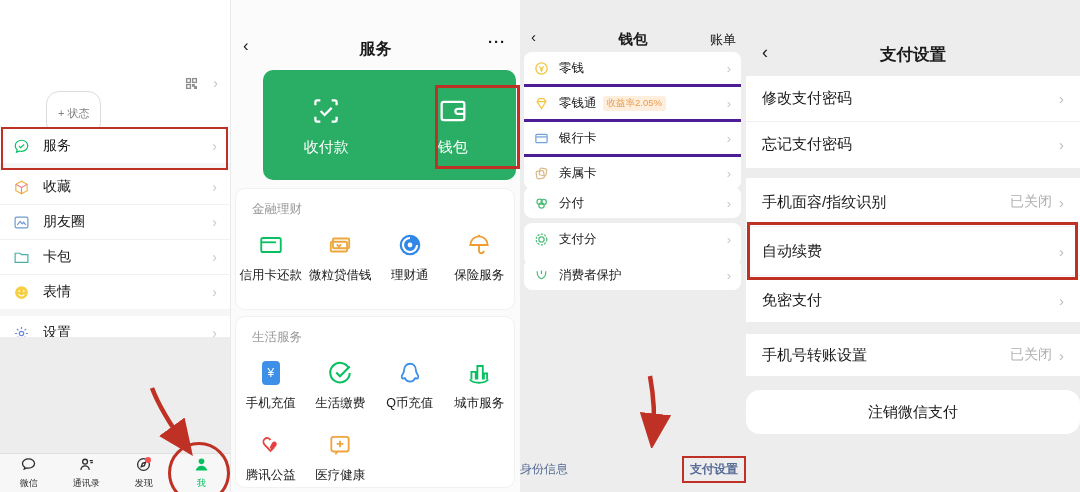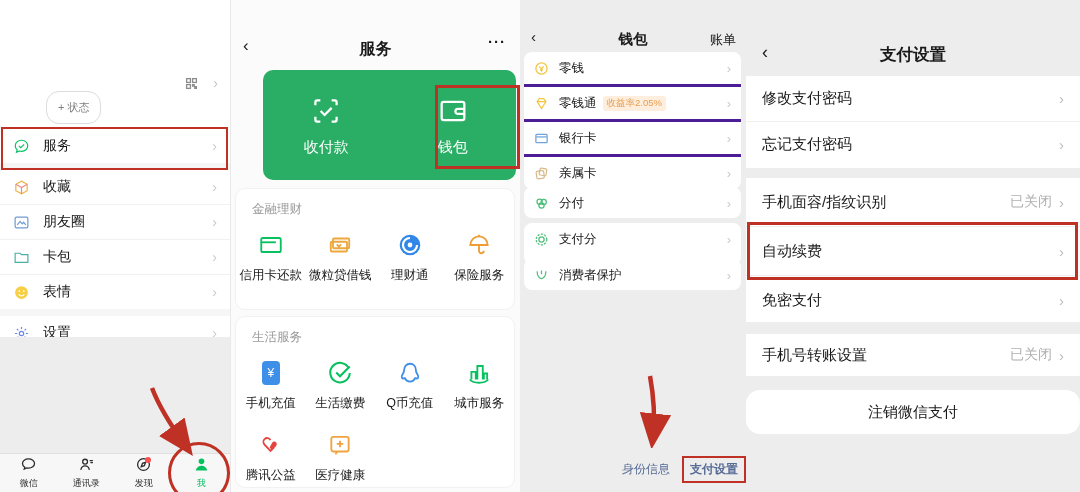--- a/index.html
+++ b/index.html
@@ -10,21 +10,21 @@
     color:#191919;
     -webkit-font-smoothing:antialiased;
   }
   .panel{position:absolute;top:0;height:492px;}
   
   #p1{left:0;width:230px;background:#fff;border-right:1px solid #e9e9e9;}
   #p1 .qr{position:absolute;top:77px;right:32px;color:#8c8c8c;}
   #p1 .top-chev{position:absolute;top:75px;right:12px;color:#c4c4c4;font-size:14px;}
   .status-pill{
     position:absolute;top:91px;left:46px;border:1px solid #dcdcdc;border-radius:13px;
-    padding:8px 11px;font-size:11px;color:#808080;background:#fff;
+    padding:14px 11px;font-size:11px;color:#808080;background:#fff;
   }
   .menu{position:absolute;top:129px;left:0;right:0;background:#fff;}
   .m-row{height:34px;display:flex;align-items:center;padding:0 13px;font-size:14px;background:#fff;}
   .m-row .lbl{margin-left:13px;}
   .m-row .chev{margin-left:auto;color:#c9c9c9;font-size:14px;}
   .m-group .m-row + .m-row{border-top:1px solid #f1f1f1;}
   .m-gap{height:7px;background:#f6f6f6;}
   .p1-gray{position:absolute;top:337px;bottom:38px;left:0;right:0;background:#ededed;}
   .tabbar{
     position:absolute;bottom:0;left:0;right:0;height:38px;background:#f7f7f7;
@@ -62,21 +62,21 @@
   .w-card{position:absolute;left:4px;right:5px;background:#fff;border-radius:8px;}
   #w-group1{top:52px;}
   .w-row{height:32px;display:flex;align-items:center;padding:0 10px;font-size:12.5px;}
   #w-group1 .w-row + .w-row{border-top:3px solid #4c1d95;justify-content:center;}
   .w-row .lbl{margin-left:10px;}
   .w-row .chev{margin-left:auto;color:#c9c9c9;font-size:13px;}
   .badge{background:#fdeedd;color:#eb9d4e;font-size:9.5px;padding:1px 4px;border-radius:3px;margin-left:6px;}
   #w-fenfu{top:187px;height:31px;}
   #w-score{top:223px;height:42px;}
   #w-protect{top:259px;height:31px;}
-  .w-footer{position:absolute;bottom:9px;left:0;right:0;display:flex;justify-content:flex-end;align-items:center;gap:12px;font-size:12px;color:#576b95;}
+  .w-footer{position:absolute;bottom:9px;left:0;right:0;display:flex;justify-content:space-between;align-items:center;gap:12px;font-size:12px;color:#576b95;}
   .boxed-link{border:2.5px solid #bf3124;padding:3px 6px;font-weight:bold;}
   
   #p4{left:746px;width:334px;background:#ededed;}
   .p4-back{position:absolute;top:42px;left:16px;font-size:18px;color:#1a1a1a;}
   .p4-title{position:absolute;top:44px;left:0;right:0;text-align:center;font-size:16.5px;font-weight:bold;}
   .s-group{position:absolute;left:0;right:0;background:#fff;}
   .s-row{display:flex;align-items:center;padding:0 16px;font-size:15px;color:#1a1a1a;}
   .s-row .chev{color:#bcbcbc;font-size:15px;}
   .s-row .val{margin-left:auto;color:#b0b0b0;font-size:14px;margin-right:7px;}
   #s-g1{top:76px;height:92px;}

